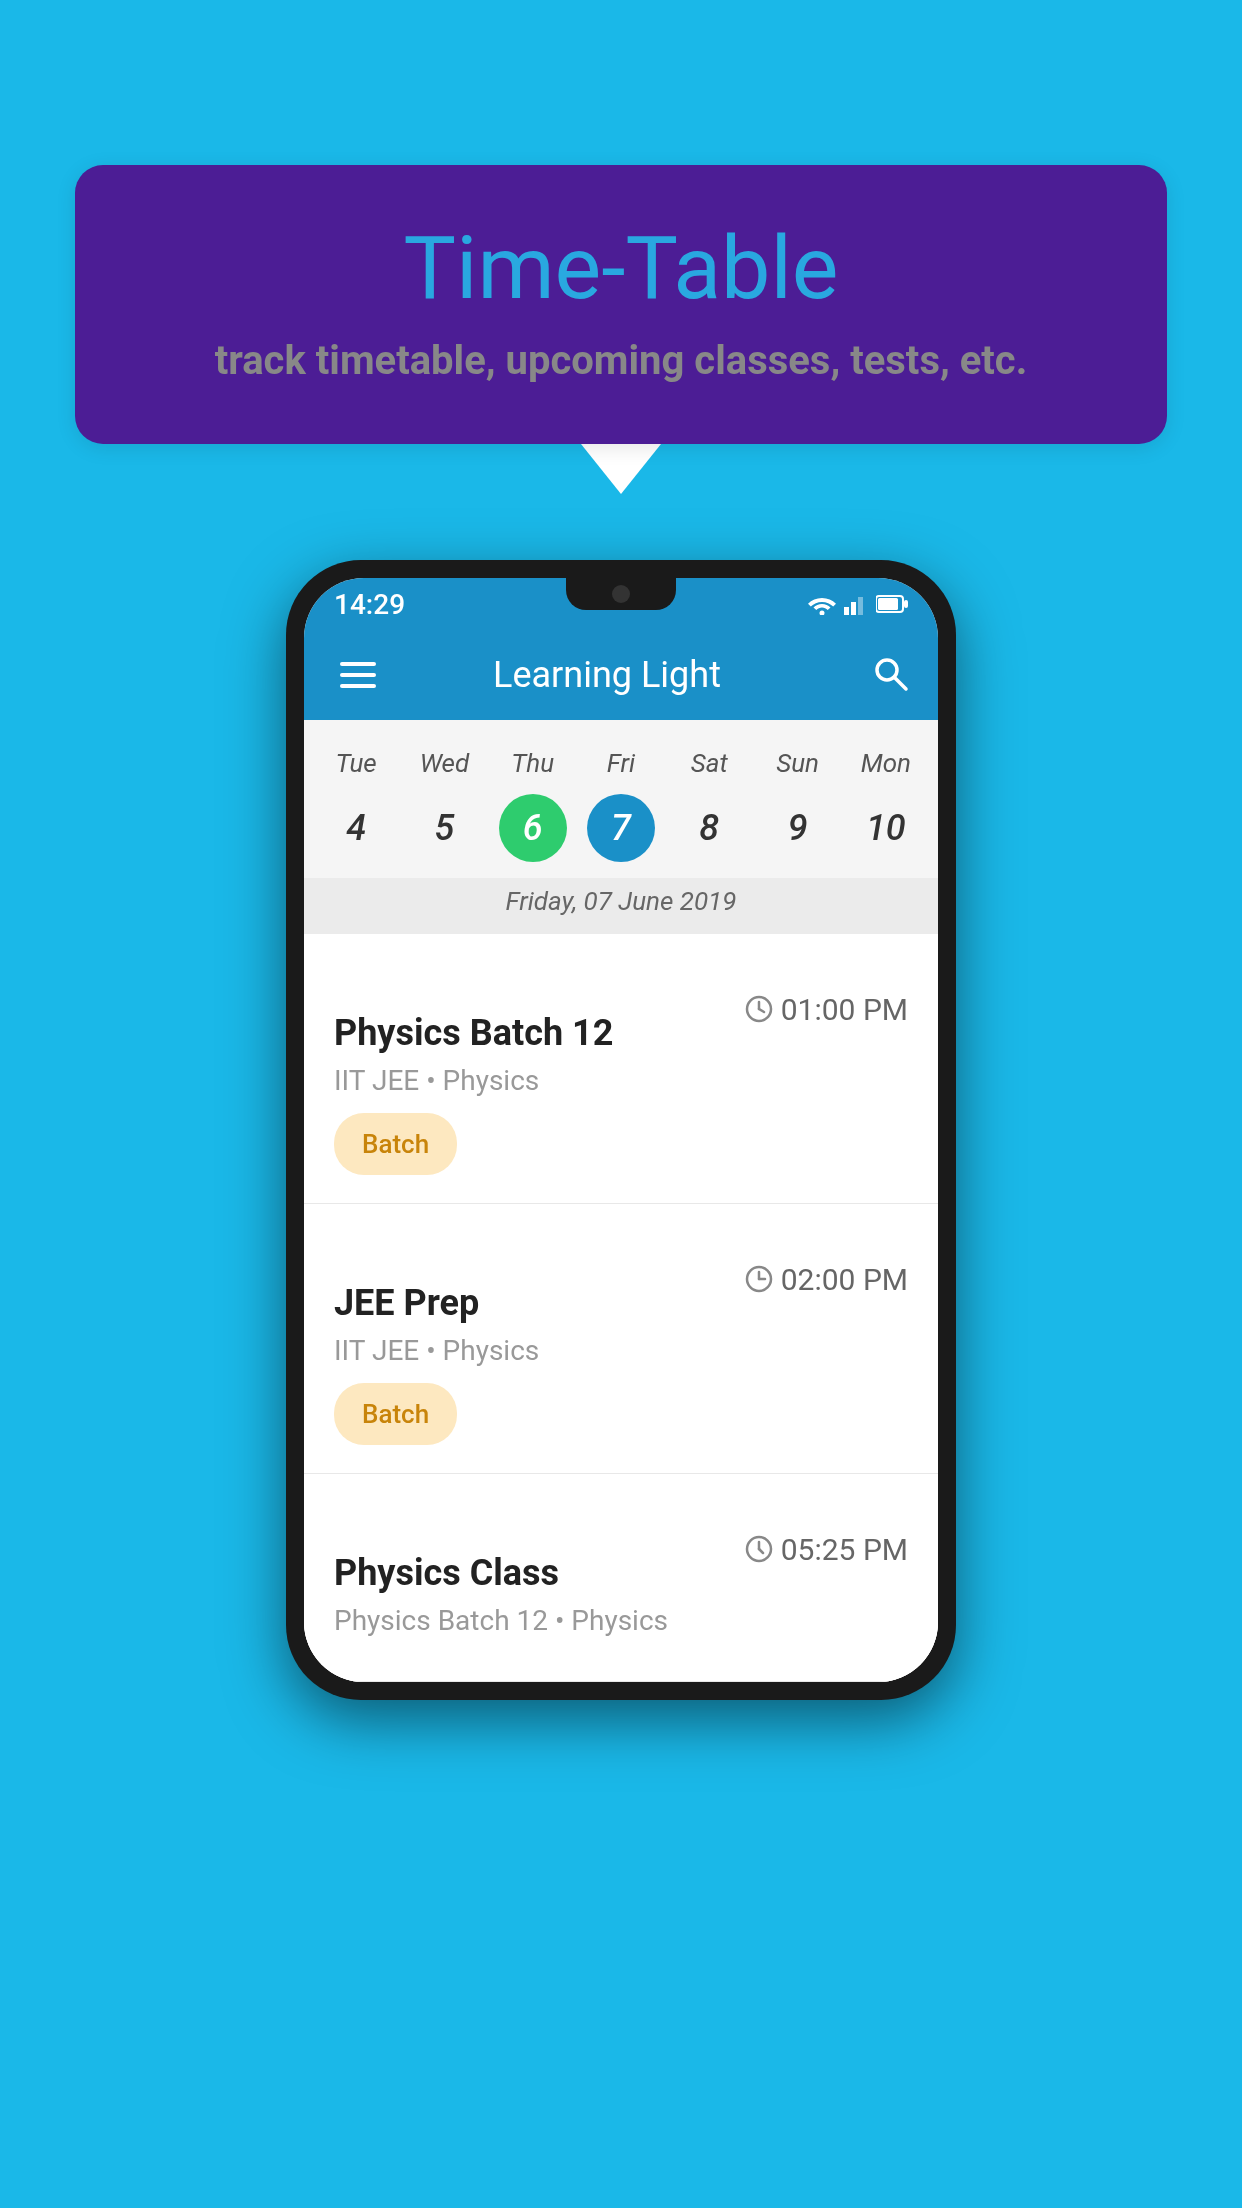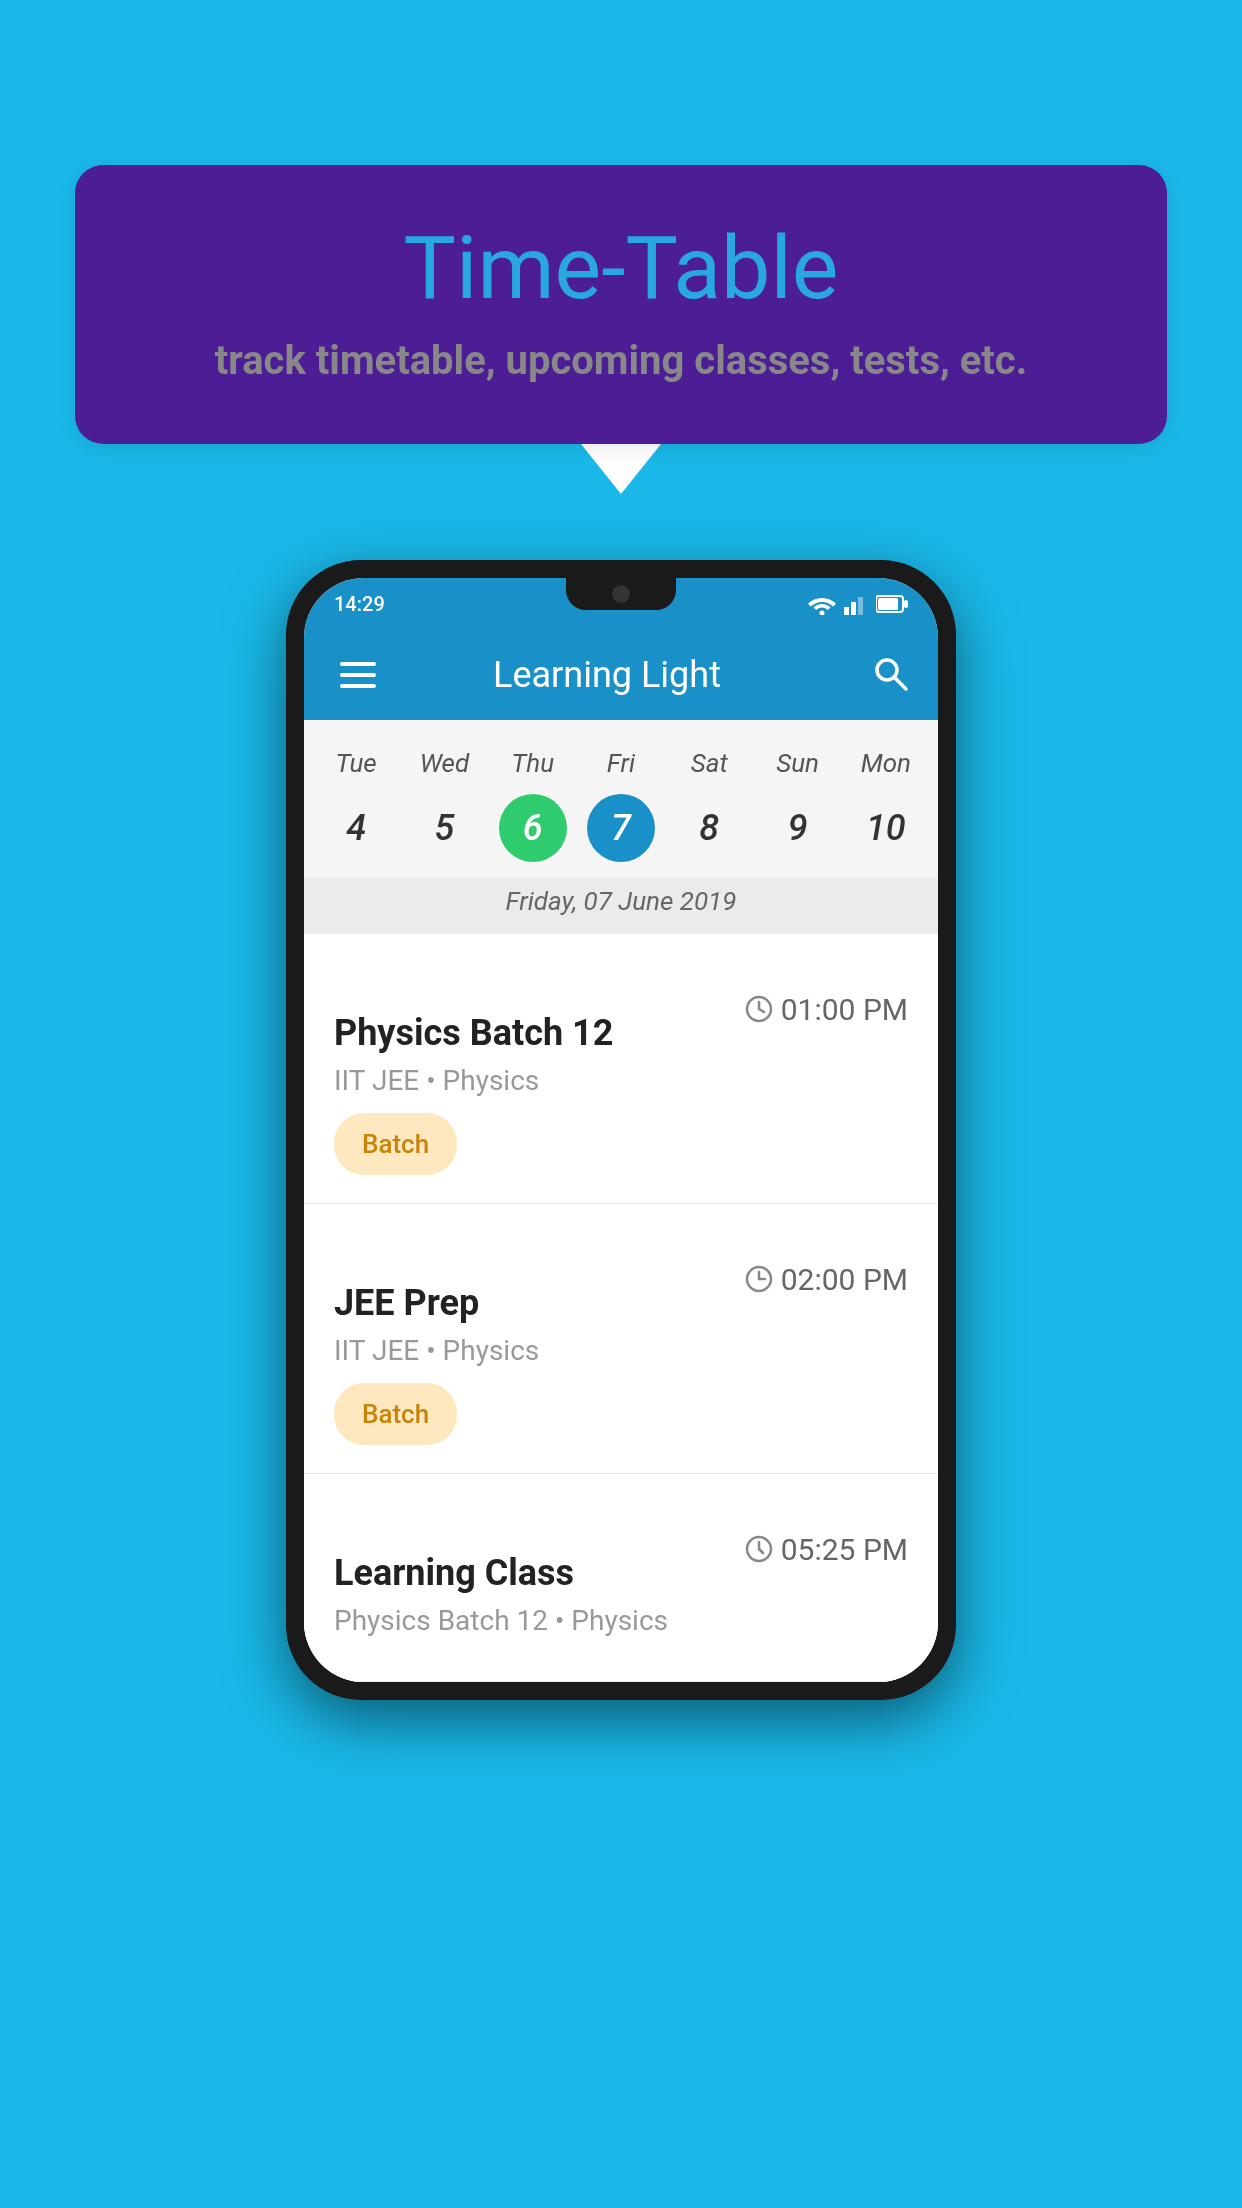--- a/index.html
+++ b/index.html
@@ -111,21 +111,21 @@
       background: #1a90c8;
       height: 52px;
       display: flex;
       align-items: center;
       justify-content: space-between;
       padding: 0 30px;
     }
 
     .status-time {
       color: white;
-      font-size: 20px;
+      font-size: 28px;
       font-weight: 500;
     }
 
     .status-icons {
       display: flex;
       align-items: center;
       gap: 8px;
     }
 
     .status-icon-wifi {
@@ -411,21 +411,21 @@
               </svg>
               <span>02:00 PM</span>
             </div>
           </div>
           <div class="schedule-item-subtitle">IIT JEE • Physics</div>
           <span class="batch-tag">Batch</span>
         </div>
 
         <div class="schedule-item">
           <div class="schedule-item-header">
-            <div class="schedule-item-title">Learning Class</div>
+            <div class="schedule-item-title">Physics Class</div>
             <div class="schedule-item-time">
               <svg width="28" height="28" viewBox="0 0 28 28">
                 <circle cx="14" cy="14" r="12" stroke="#888" stroke-width="2.5" fill="none"></circle>
                 <line x1="14" y1="7" x2="14" y2="14" stroke="#888" stroke-width="2.5" stroke-linecap="round"></line>
                 <line x1="14" y1="14" x2="18" y2="18" stroke="#888" stroke-width="2.5" stroke-linecap="round"></line>
               </svg>
               <span>05:25 PM</span>
             </div>
           </div>
           <div class="schedule-item-subtitle">Physics Batch 12 • Physics</div>

